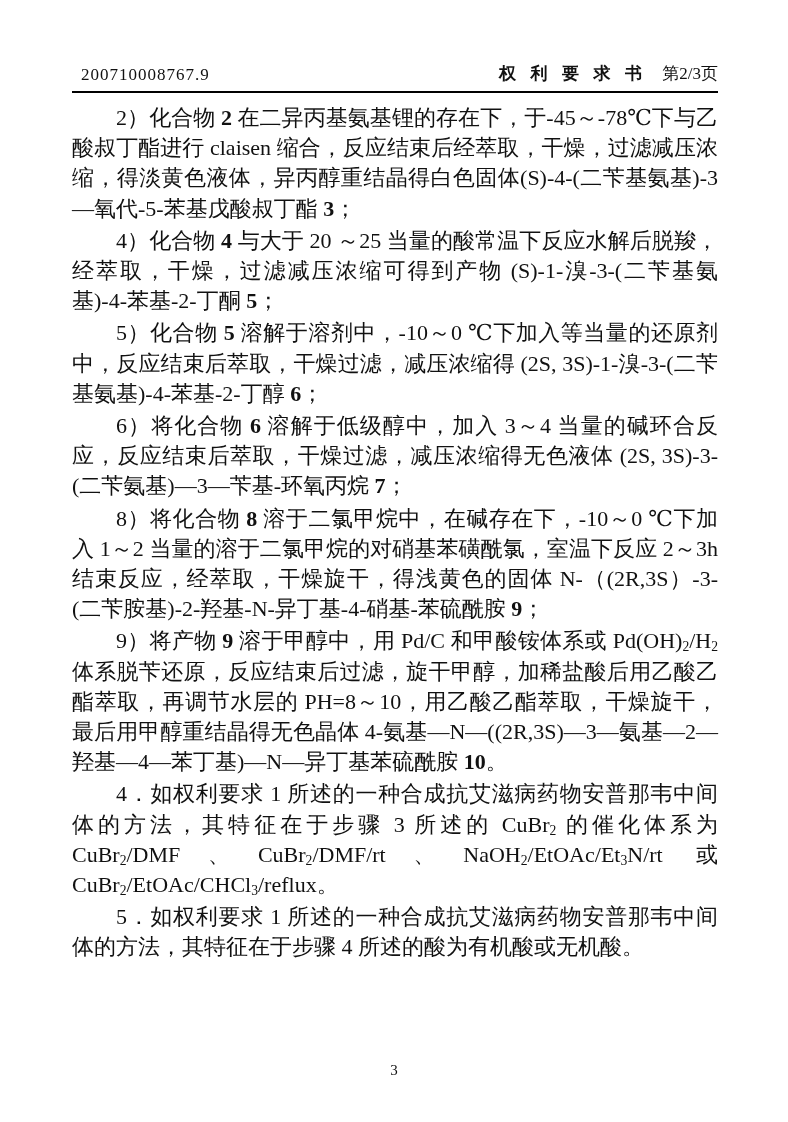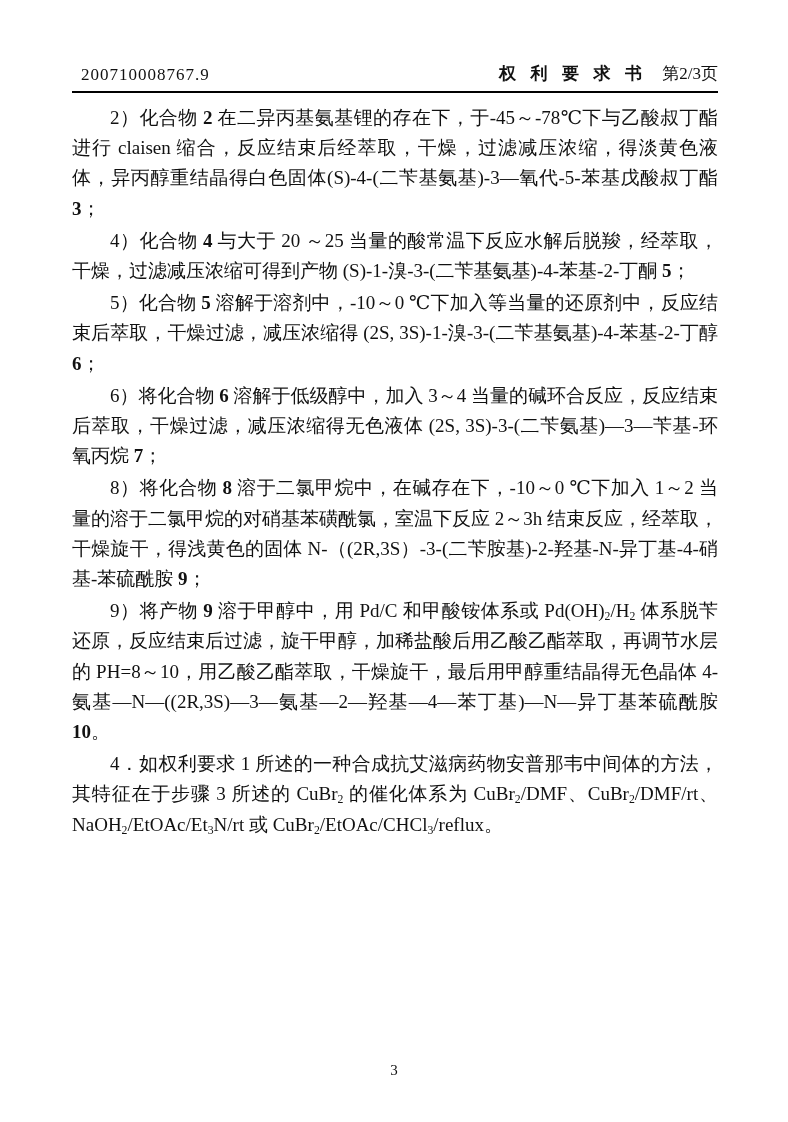--- a/index.html
+++ b/index.html
@@ -49,21 +49,21 @@
     left: 72px;
     right: 70px;
     border-top: 2px solid #000000;
     height: 0;
   }
   .claims-body {
     position: absolute;
     top: 103px;
     left: 72px;
     width: 646px;
-    font-size: 19px;
+    font-size: 22px;
     line-height: 30.2px;
     text-align: justify;
     text-justify: inter-ideograph;
   }
   .claims-body p.para {
     margin: 0 0 2px 0;
     text-indent: 2em;
     word-break: break-word;
   }
   .claims-body b {
@@ -99,19 +99,20 @@
   <div class="rule"></div>
 
   <div class="claims-body" id="claims-body">
       <p class="para"><span>2）化合物 </span><b>2</b><span> 在二异丙基氨基锂的存在下，于-45～-78℃下与乙酸叔丁酯进行 claisen 缩合，反应结束后经萃取，干燥，过滤减压浓缩，得淡黄色液体，异丙醇重结晶得白色固体(S)-4-(二苄基氨基)-3—氧代-5-苯基戊酸叔丁酯 </span><b>3</b><span>；</span></p>
       <p class="para"><span>4）化合物 </span><b>4</b><span> 与大于 20 ～25 当量的酸常温下反应水解后脱羧，经萃取，干燥，过滤减压浓缩可得到产物 (S)-1-溴-3-(二苄基氨基)-4-苯基-2-丁酮 </span><b>5</b><span>；</span></p>
       <p class="para"><span>5）化合物 </span><b>5</b><span> 溶解于溶剂中，-10～0 ℃下加入等当量的还原剂中，反应结束后萃取，干燥过滤，减压浓缩得 (2S, 3S)-1-溴-3-(二苄基氨基)-4-苯基-2-丁醇 </span><b>6</b><span>；</span></p>
       <p class="para"><span>6）将化合物 </span><b>6</b><span> 溶解于低级醇中，加入 3～4 当量的碱环合反应，反应结束后萃取，干燥过滤，减压浓缩得无色液体 (2S, 3S)-3-(二苄氨基)—3—苄基-环氧丙烷 </span><b>7</b><span>；</span></p>
       <p class="para"><span>8）将化合物 </span><b>8</b><span> 溶于二氯甲烷中，在碱存在下，-10～0 ℃下加入 1～2 当量的溶于二氯甲烷的对硝基苯磺酰氯，室温下反应 2～3h 结束反应，经萃取，干燥旋干，得浅黄色的固体 N-（(2R,3S）-3-(二苄胺基)-2-羟基-N-异丁基-4-硝基-苯硫酰胺 </span><b>9</b><span>；</span></p>
       <p class="para"><span>9）将产物 </span><b>9</b><span> 溶于甲醇中，用 Pd/C 和甲酸铵体系或 Pd(OH)</span><sub>2</sub><span>/H</span><sub>2</sub><span> 体系脱苄还原，反应结束后过滤，旋干甲醇，加稀盐酸后用乙酸乙酯萃取，再调节水层的 PH=8～10，用乙酸乙酯萃取，干燥旋干，最后用甲醇重结晶得无色晶体 4-氨基—N—((2R,3S)—3—氨基—2—羟基—4—苯丁基)—N—异丁基苯硫酰胺 </span><b>10</b><span>。</span></p>
       <p class="para"><span>4．如权利要求 1 所述的一种合成抗艾滋病药物安普那韦中间体的方法，其特征在于步骤 3 所述的 CuBr</span><sub>2</sub><span> 的催化体系为 CuBr</span><sub>2</sub><span>/DMF、CuBr</span><sub>2</sub><span>/DMF/rt、NaOH</span><sub>2</sub><span>/EtOAc/Et</span><sub>3</sub><span>N/rt 或 CuBr</span><sub>2</sub><span>/EtOAc/CHCl</span><sub>3</sub><span>/reflux。</span></p>
+      <p class="para"><span>5．如权利要求 1 所述的一种合成抗艾滋病药物安普那韦中间体的方法，其特征在于步骤 4 所述的酸为有机酸或无机酸。</span></p>
     </div>
 
   <div class="footer">
     <span>3</span>
   </div>
 
 </div>
 
 </body></html>

